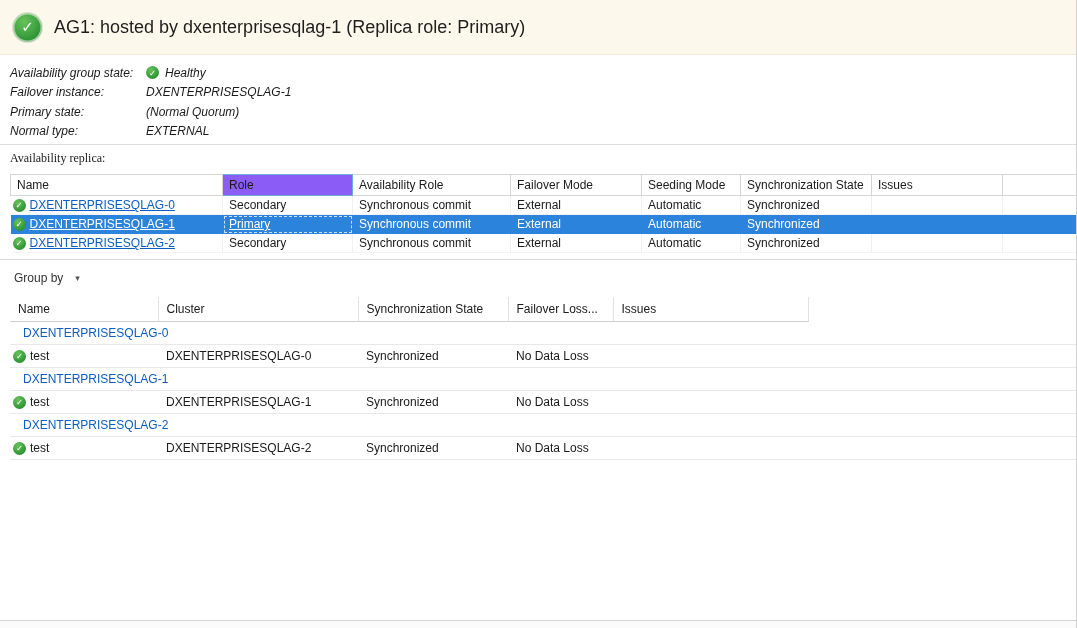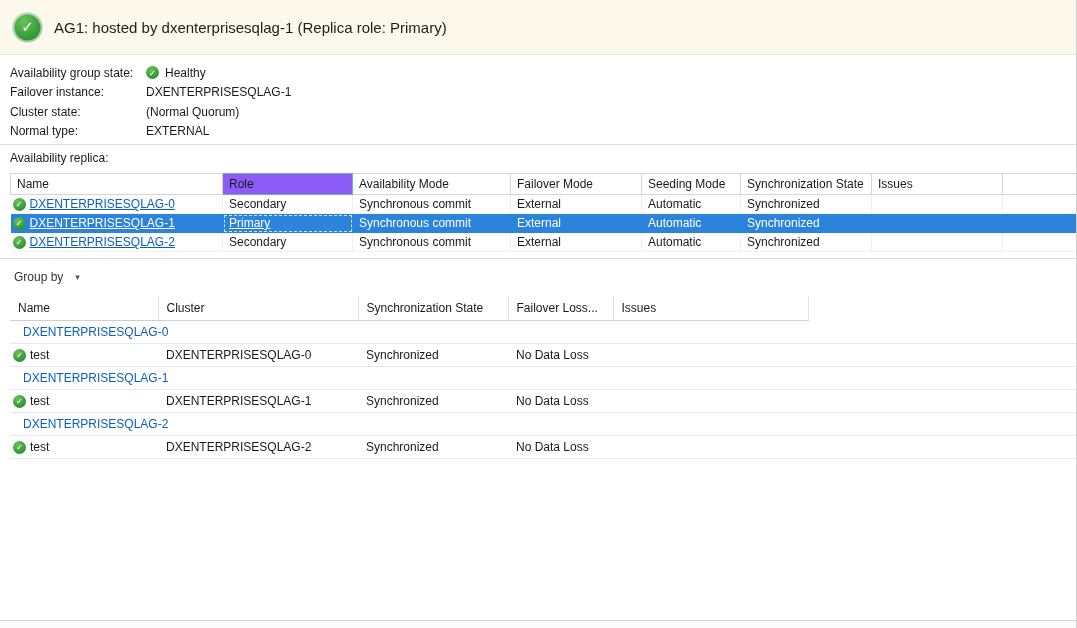--- a/index.html
+++ b/index.html
@@ -8,40 +8,40 @@
   .page {
     position:relative; width:1077px; height:628px; background:#fff;
     border-right:1px solid #d0d0d0; overflow:hidden;
   }
 
   
   .hdr {
     height:55px; background:#fdf8ec; border-bottom:1px solid #f0ead9;
     display:flex; align-items:center; padding-left:13px; gap:12px;
   }
-  .hdr-title { font-size:15px; color:#1e1e1e; }
+  .hdr-title { font-size:18px; color:#1e1e1e; }
 
   
   .ok {
     display:inline-flex; align-items:center; justify-content:center;
     border-radius:50%; color:#fff; font-weight:bold;
     background:radial-gradient(circle at 38% 30%, #67c35b, #2e9333 72%);
   }
   .ok-lg { width:29px; height:29px; font-size:15px; box-shadow:0 0 0 1px rgba(0,0,0,0.10), inset 0 0 0 1.5px rgba(255,255,255,0.55); }
   .ok-sm { width:13px; height:13px; font-size:8.5px; flex:none; }
 
   
-  .summary { padding:8px 0 0 10px; }
+  .summary { padding:8px 0 0 10px;font-style:italic; }
   .summary-row { display:flex; align-items:center; height:19.5px; }
   .summary-label { width:136px; flex:none; }
   .summary-value { display:flex; align-items:center; gap:6px; }
 
   .divider { border-top:1px solid #dcdcdc; margin-top:3px; }
 
-  .section-label { padding:6px 18px 8px 10px; }
+  .section-label { padding:6px 18px 8px 10px;font-family:Liberation Serif, serif; }
 
   
   table { border-collapse:collapse; table-layout:fixed; }
   .replica-table { width:1067px; margin-left:10px; font-size:12px; }
   .replica-table th {
     font-weight:400; text-align:left; padding:3px 6px; height:21px;
     background:#ffffff; border:1px solid #d5d5d5; color:#1a1a1a;
     white-space:nowrap; overflow:hidden;
   }
   .replica-table th.sorted { background:#8b5cf6; border-color:#6fadd9; }
@@ -103,21 +103,21 @@
         <span>Healthy</span>
       </span>
     </div>
     <div class="summary-row">
       <span class="summary-label">Failover instance:</span>
       <span class="summary-value">
           <span>DXENTERPRISESQLAG-1</span>
         </span>
     </div>
     <div class="summary-row">
-      <span class="summary-label">Cluster state:</span>
+      <span class="summary-label">Primary state:</span>
       <span class="summary-value">
           <span>(Normal Quorum)</span>
         </span>
     </div>
     <div class="summary-row">
       <span class="summary-label">Normal type:</span>
       <span class="summary-value">
           <span>EXTERNAL</span>
         </span>
     </div>
@@ -135,21 +135,21 @@
         <col style="width:131px">
       <col style="width:99px">
         <col style="width:131px">
         <col style="width:131px">
         <col style="width:75px">
     </colgroup>
     <thead>
       <tr>
         <th>Name</th>
         <th class="sorted">Role</th>
-        <th>Availability Mode</th>
+        <th>Availability Role</th>
         <th>Failover Mode</th>
         <th>Seeding Mode</th>
         <th>Synchronization State</th>
         <th>Issues</th>
         <th class="filler-col"></th>
       </tr>
     </thead>
     <tbody>
       <tr>
         <td class="name-cell">

